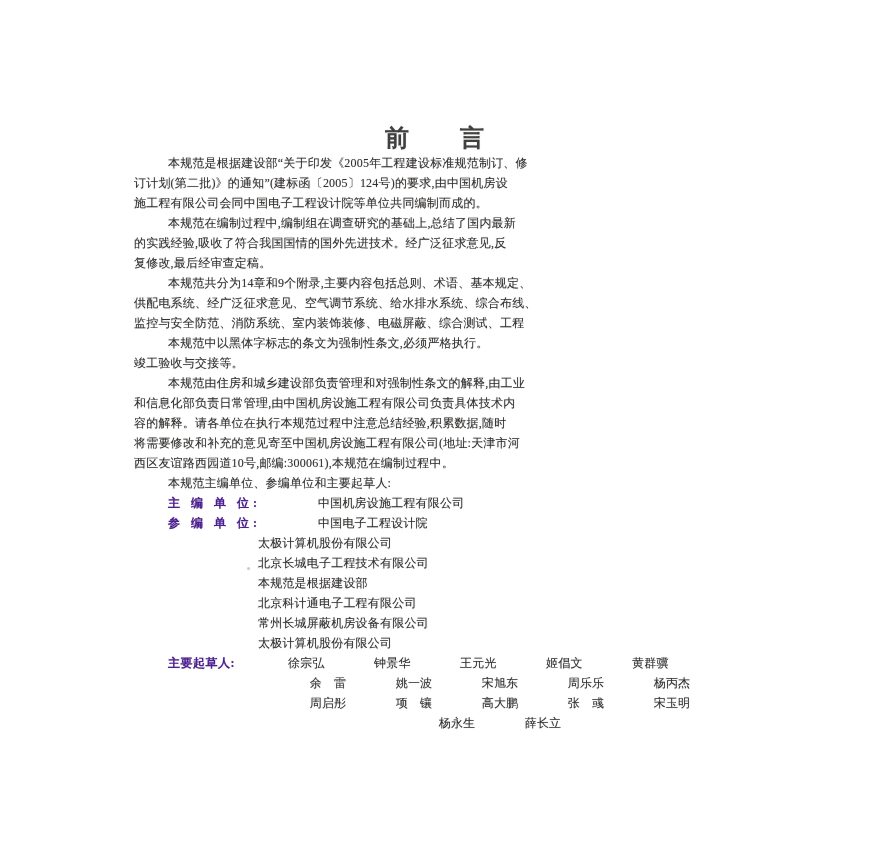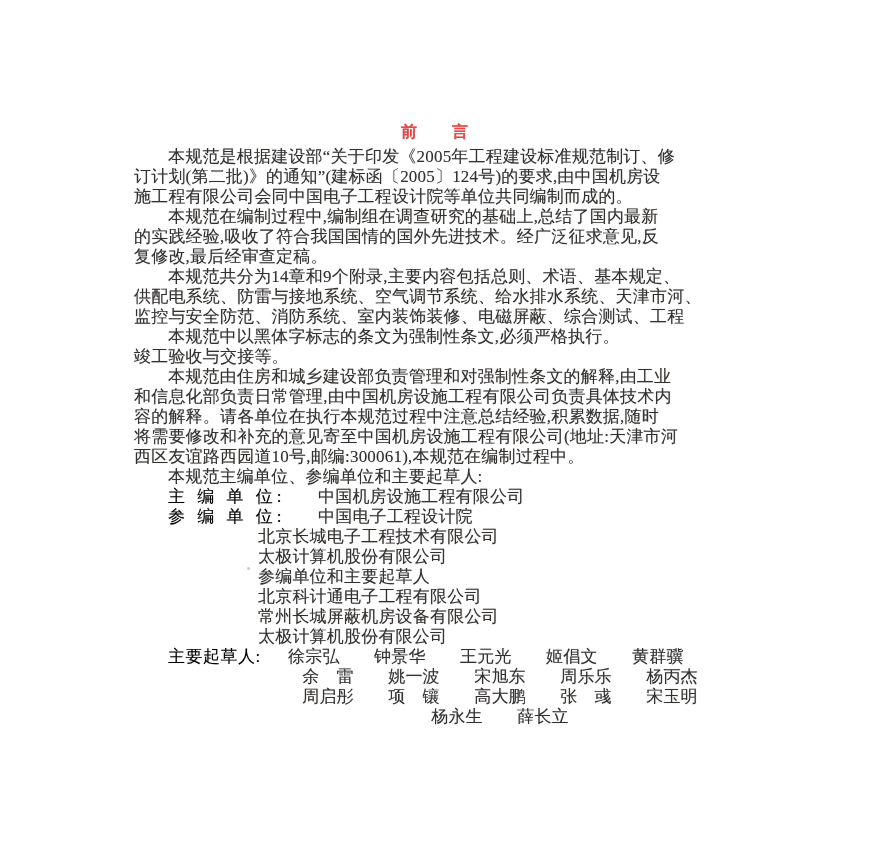--- a/index.html
+++ b/index.html
@@ -16,48 +16,48 @@
     font-family: "Liberation Serif", "DejaVu Serif", serif;
     color: #333130;
     text-shadow: 0 0 1px rgba(90,88,85,0.45);
   }
   .doc-title {
     position: absolute;
     top: 122px;
     left: 0;
     width: 100%;
     text-align: center;
-    font-size: 16px;
+    font-size: 24px;
     font-weight: bold;
     letter-spacing: 1px;
-    color: #ef4444;
+    color: #404040;
   }
   .content {
     position: absolute;
     left: 134px;
-    top: 147px;
+    top: 153px;
     width: 612px;
-    font-size: 17px;
+    font-size: 12px;
     letter-spacing: 0.2px;
   }
   .line {
     height: 20px;
     line-height: 20px;
     white-space: pre;
   }
   .indent { padding-left: 34px; }
   .crow {
     height: 20px;
     line-height: 20px;
     white-space: nowrap;
   }
   .clabel {
     display: inline-block;
-    font-weight: normal;
-    color: #000000;
+    font-weight: bold;
+    color: #4c1d95;
     vertical-align: top;
     white-space: pre;
   }
   .spaced {
     width: 150px;
     letter-spacing: 4px;
   }
   .dlabel {
     width: 120px;
     letter-spacing: 0.5px;
@@ -92,42 +92,42 @@
   <div class="content">
 
     <div>
         <div class="line indent">本规范是根据建设部“关于印发《2005年工程建设标准规范制订、修</div>
         <div class="line">订计划(第二批)》的通知”(建标函〔2005〕124号)的要求,由中国机房设</div>
         <div class="line">施工程有限公司会同中国电子工程设计院等单位共同编制而成的。</div>
         <div class="line indent">本规范在编制过程中,编制组在调查研究的基础上,总结了国内最新</div>
         <div class="line">的实践经验,吸收了符合我国国情的国外先进技术。经广泛征求意见,反</div>
         <div class="line">复修改,最后经审查定稿。</div>
         <div class="line indent">本规范共分为14章和9个附录,主要内容包括总则、术语、基本规定、</div>
-        <div class="line">供配电系统、防雷与接地系统、空气调节系统、给水排水系统、天津市河、</div>
+        <div class="line">供配电系统、经广泛征求意见、空气调节系统、给水排水系统、综合布线、</div>
         <div class="line">监控与安全防范、消防系统、室内装饰装修、电磁屏蔽、综合测试、工程</div>
         <div class="line indent">本规范中以黑体字标志的条文为强制性条文,必须严格执行。</div>
         <div class="line">竣工验收与交接等。</div>
         <div class="line indent">本规范由住房和城乡建设部负责管理和对强制性条文的解释,由工业</div>
         <div class="line">和信息化部负责日常管理,由中国机房设施工程有限公司负责具体技术内</div>
         <div class="line">容的解释。请各单位在执行本规范过程中注意总结经验,积累数据,随时</div>
         <div class="line">将需要修改和补充的意见寄至中国机房设施工程有限公司(地址:天津市河</div>
         <div class="line">西区友谊路西园道10号,邮编:300061),本规范在编制过程中。</div>
         <div class="line indent">本规范主编单位、参编单位和主要起草人:</div>
       </div>
 
     <div class="credits">
 
       <div class="crow credit-block"><span class="clabel spaced">主 编 单 位:</span><span class="cvalue">中国机房设施工程有限公司</span></div>
 
       <div class="crow credit-block"><span class="clabel spaced">参 编 单 位:</span><span class="cvalue">中国电子工程设计院</span></div>
 
       <div>
+          <div class="crow credit-block credit-cont">太极计算机股份有限公司</div>
           <div class="crow credit-block credit-cont">北京长城电子工程技术有限公司</div>
-          <div class="crow credit-block credit-cont">太极计算机股份有限公司</div>
-          <div class="crow credit-block credit-cont">参编单位和主要起草人</div>
+          <div class="crow credit-block credit-cont">本规范是根据建设部</div>
           <div class="crow credit-block credit-cont">北京科计通电子工程有限公司</div>
           <div class="crow credit-block credit-cont">常州长城屏蔽机房设备有限公司</div>
           <div class="crow credit-block credit-cont">太极计算机股份有限公司</div>
         </div>
 
       <div class="crow credit-block"><span class="clabel dlabel">主要起草人:</span><span class="names"><span class="name">徐宗弘</span><span class="name">钟景华</span><span class="name">王元光</span><span class="name">姬倡文</span><span class="name">黄群骥</span></span></div>
 
       <div>
           <div class="crow credit-block drafter-cont"><span class="name">余　雷</span><span class="name">姚一波</span><span class="name">宋旭东</span><span class="name">周乐乐</span><span class="name">杨丙杰</span></div>
           <div class="crow credit-block drafter-cont"><span class="name">周启彤</span><span class="name">项　镶</span><span class="name">高大鹏</span><span class="name">张　彧</span><span class="name">宋玉明</span></div>

